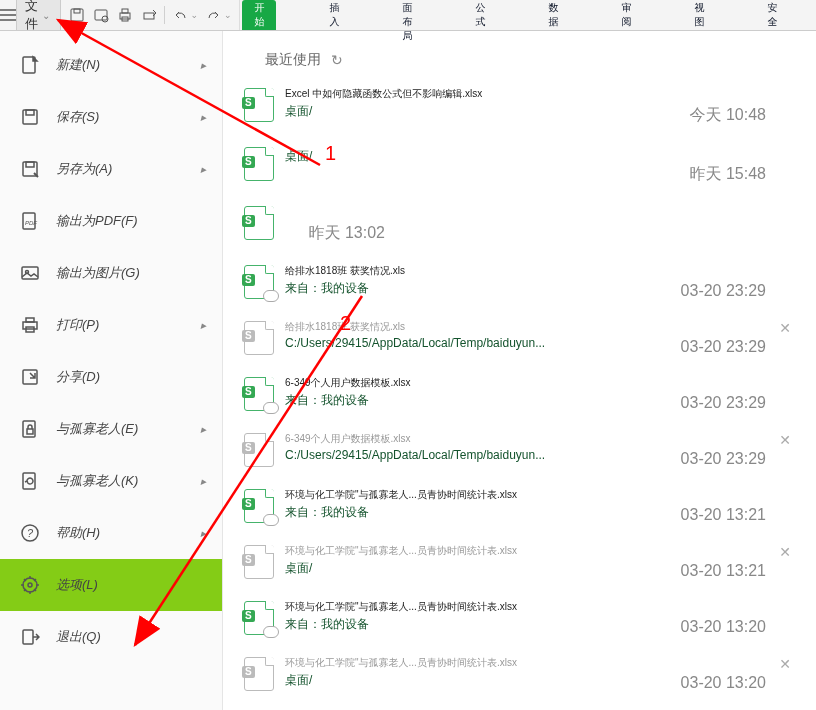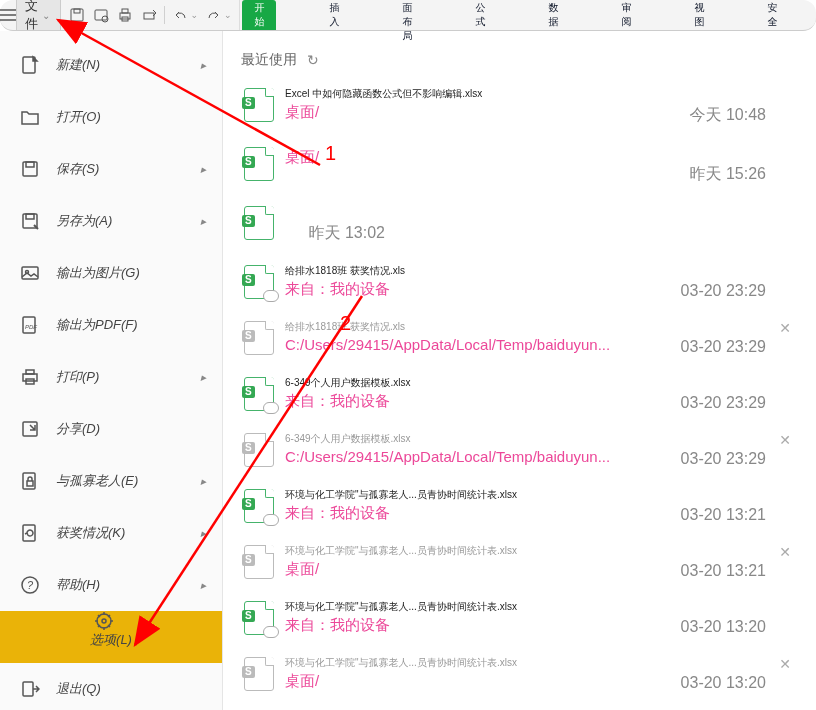--- a/index.html
+++ b/index.html
@@ -1,52 +1,52 @@
 <!DOCTYPE html>
 <html><head>
 <meta charset="utf-8">
 <style>
   html,body{margin:0;padding:0;font-family:"Microsoft YaHei",Arial,sans-serif;font-size:13px;color:#333;background:#fff;width:816px;height:710px;overflow:hidden;position:relative;}
-  .topbar{height:30px;display:flex;align-items:flex-end;border-bottom:1px solid #ccc;background:#f4f4f4;border-radius:13px;}
+  .topbar{height:30px;display:flex;align-items:flex-end;border-bottom:1px solid #ccc;background:#f4f4f4;}
   .hamburger{width:28px;height:30px;display:flex;align-items:center;justify-content:center;border-right:1px solid #ccc;}
   .hamburger svg{stroke:#555;}
   .file-btn{height:30px;display:flex;align-items:center;padding:0 10px 0 8px;background:#e6e6e6;border-right:1px solid #ccc;font-size:13px;color:#333;}
   .file-btn .chev{margin-left:4px;font-size:10px;color:#888;}
   .qat{display:flex;align-items:center;height:30px;padding:0 4px;border-right:1px solid #ddd;}
   .qat .ico{width:24px;height:24px;display:flex;align-items:center;justify-content:center;color:#555;}
   .qat .ico svg{stroke:#555;fill:none;}
   .qat .sep{width:1px;height:18px;background:#d0d0d0;margin:0 3px;}
   .qat .chev-small{font-size:9px;color:#999;margin-left:-2px;margin-right:4px;}
   .tabs{display:flex;align-items:center;height:30px;font-size:10px;gap:39px;}
   .tab{padding:0 12px;height:30px;display:flex;align-items:center;color:#0f172a;}
   .tab.active{background:#17a845;color:#fff;border-radius:3px 3px 0 0;font-weight:500;margin:0 2px;}
   .main{display:flex;height:680px;}
   .sidebar{width:222px;background:#fafafa;border-right:1px solid #e5e5e5;padding-top:8px;overflow:hidden;font-style:italic;}
   .side-item{display:flex;align-items:center;height:52px;padding:0 18px;color:#444;position:relative;}
-  .side-item.sel{background:#eab308;flex-direction:column;}
+  .side-item.sel{background:#84cc16;}
   .side-item .icon{width:24px;display:flex;align-items:center;justify-content:center;margin-right:14px;}
   .side-item .icon svg{stroke:#555;fill:none;stroke-width:1.5;}
   .side-item .submenu-arrow{position:absolute;right:16px;font-size:11px;color:#888;}
   .content{flex:1;padding:12px 12px 0 18px;overflow:hidden;position:relative;}
-  .recent-hdr{display:flex;align-items:center;height:34px;color:#666;font-size:14px;}
+  .recent-hdr{display:flex;align-items:center;height:34px;color:#666;font-size:14px;margin-left:24px;}
   .recent-hdr .reload{margin-left:10px;color:#888;}
   .file-row{display:flex;align-items:flex-start;padding:10px 6px 10px 0;position:relative;}
   .file-ico{width:36px;height:36px;position:relative;flex-shrink:0;margin-right:8px;display:flex;align-items:center;justify-content:center;}
   .xls-ico{width:28px;height:32px;border:1.5px solid #bbb;border-radius:3px;position:relative;background:#fff;}
   .xls-ico.green{border-color:#45b36b;}
   .xls-ico::before{content:"";position:absolute;right:-1px;top:-1px;width:8px;height:8px;border-left:1.5px solid currentColor;border-bottom:1.5px solid currentColor;background:#fff;border-radius:0 3px 0 2px;}
   .xls-ico.green::before{color:#45b36b;}
   .xls-ico:not(.green)::before{color:#bbb;}
   .xls-badge{position:absolute;left:-3px;top:8px;background:#34a853;color:#fff;font-size:10px;font-weight:bold;padding:1px 3px;border-radius:2px;line-height:1;}
   .xls-ico:not(.green) .xls-badge{background:#bbb;}
   .cloud-mini{position:absolute;right:-2px;bottom:-2px;width:14px;height:10px;border:1.2px solid #aaa;border-radius:6px;background:#fff;}
   .file-info{flex:1;min-width:0;padding-right:8px;}
   .file-name{font-size:10px;color:#222;white-space:nowrap;overflow:hidden;text-overflow:ellipsis;}
   .file-row.gray .file-name{color:#999;}
-  .file-path{font-size:15px;color:#ec4899;margin-top:2px;white-space:nowrap;overflow:hidden;text-overflow:ellipsis;}
+  .file-path{font-size:12px;color:#14532d;margin-top:2px;white-space:nowrap;overflow:hidden;text-overflow:ellipsis;}
   .file-time{width:100px;text-align:right;font-size:16px;color:#888;flex-shrink:0;padding-right:6px;margin-top:18px;}
   .file-close{width:26px;color:#aaa;font-size:14px;text-align:center;flex-shrink:0;}
   .overlay-svg{position:absolute;left:0;top:0;pointer-events:none;}
 </style>
 </head>
 <body>
 
 <div class="topbar">
   <div class="hamburger">
     <svg width="16" height="12">
@@ -118,28 +118,20 @@
             <rect x="3" y="2" width="12" height="16" rx="1"></rect>
             <path d="M13 2l4 4h-4z" fill="#555"></path>
           </svg>
         </span>
         <span>新建(N)</span>
         <span class="submenu-arrow">▸</span>
       </div>
       <div class="side-item">
         <span class="icon">
           <svg width="20" height="20">
-            <path d="M2 5h5l2 2h9v10H2z"></path>
-          </svg>
-        </span>
-        <span>打开(O)</span>
-      </div>
-      <div class="side-item">
-        <span class="icon">
-          <svg width="20" height="20">
             <rect x="3" y="3" width="14" height="14" rx="1"></rect>
             <rect x="6" y="3" width="8" height="5"></rect>
           </svg>
         </span>
         <span>保存(S)</span>
         <span class="submenu-arrow">▸</span>
       </div>
       <div class="side-item">
         <span class="icon">
           <svg width="20" height="20">
@@ -147,39 +139,39 @@
             <rect x="6" y="3" width="8" height="5"></rect>
             <path d="M14 14l4 4" stroke-width="2"></path>
           </svg>
         </span>
         <span>另存为(A)</span>
         <span class="submenu-arrow">▸</span>
       </div>
       <div class="side-item">
         <span class="icon">
           <svg width="20" height="20">
+            <rect x="3" y="2" width="12" height="16" rx="1"></rect>
+            <text x="5" y="14" font-size="6" fill="#555" stroke="none">PDF</text>
+          </svg>
+        </span>
+        <span>输出为PDF(F)</span>
+      </div>
+      <div class="side-item">
+        <span class="icon">
+          <svg width="20" height="20">
             <rect x="2" y="4" width="16" height="12" rx="1"></rect>
             <circle cx="7" cy="9" r="1.5"></circle>
             <path d="M2 14l5-4 4 3 3-2 4 3"></path>
           </svg>
         </span>
         <span>输出为图片(G)</span>
       </div>
       <div class="side-item">
         <span class="icon">
           <svg width="20" height="20">
-            <rect x="3" y="2" width="12" height="16" rx="1"></rect>
-            <text x="5" y="14" font-size="6" fill="#555" stroke="none">PDF</text>
-          </svg>
-        </span>
-        <span>输出为PDF(F)</span>
-      </div>
-      <div class="side-item">
-        <span class="icon">
-          <svg width="20" height="20">
             <rect x="3" y="7" width="14" height="7"></rect>
             <rect x="6" y="3" width="8" height="4"></rect>
             <rect x="6" y="12" width="8" height="5"></rect>
           </svg>
         </span>
         <span>打印(P)</span>
         <span class="submenu-arrow">▸</span>
       </div>
       <div class="side-item">
         <span class="icon">
@@ -201,21 +193,21 @@
         <span>与孤寡老人(E)</span>
         <span class="submenu-arrow">▸</span>
       </div>
       <div class="side-item">
         <span class="icon">
           <svg width="20" height="20">
             <rect x="3" y="2" width="12" height="16" rx="1"></rect>
             <path d="M7 10a3 3 0 1 1 .5 1.7M7 10l-2 1M7 10l1 2"></path>
           </svg>
         </span>
-        <span>获奖情况(K)</span>
+        <span>与孤寡老人(K)</span>
         <span class="submenu-arrow">▸</span>
       </div>
       <div class="side-item">
         <span class="icon">
           <svg width="20" height="20">
             <circle cx="10" cy="10" r="8"></circle>
             <text x="7" y="14" font-size="11" stroke="none" fill="#555">?</text>
           </svg>
         </span>
         <span>帮助(H)</span>
@@ -262,21 +254,21 @@
         </div>
         <div class="file-row">
           <div class="file-ico">
             <div class="xls-ico green">
               <span class="xls-badge">S</span>
             </div>
           </div>
           <div class="file-info">
             <div class="file-path">桌面/</div>
           </div>
-          <div class="file-time">昨天 15:26</div>
+          <div class="file-time">昨天 15:48</div>
           <div class="file-close"></div>
         </div>
         <div class="file-row">
           <div class="file-ico">
             <div class="xls-ico green">
               <span class="xls-badge">S</span>
             </div>
           </div>
           <div class="file-time">昨天 13:02</div>
           <div class="file-close"></div>

